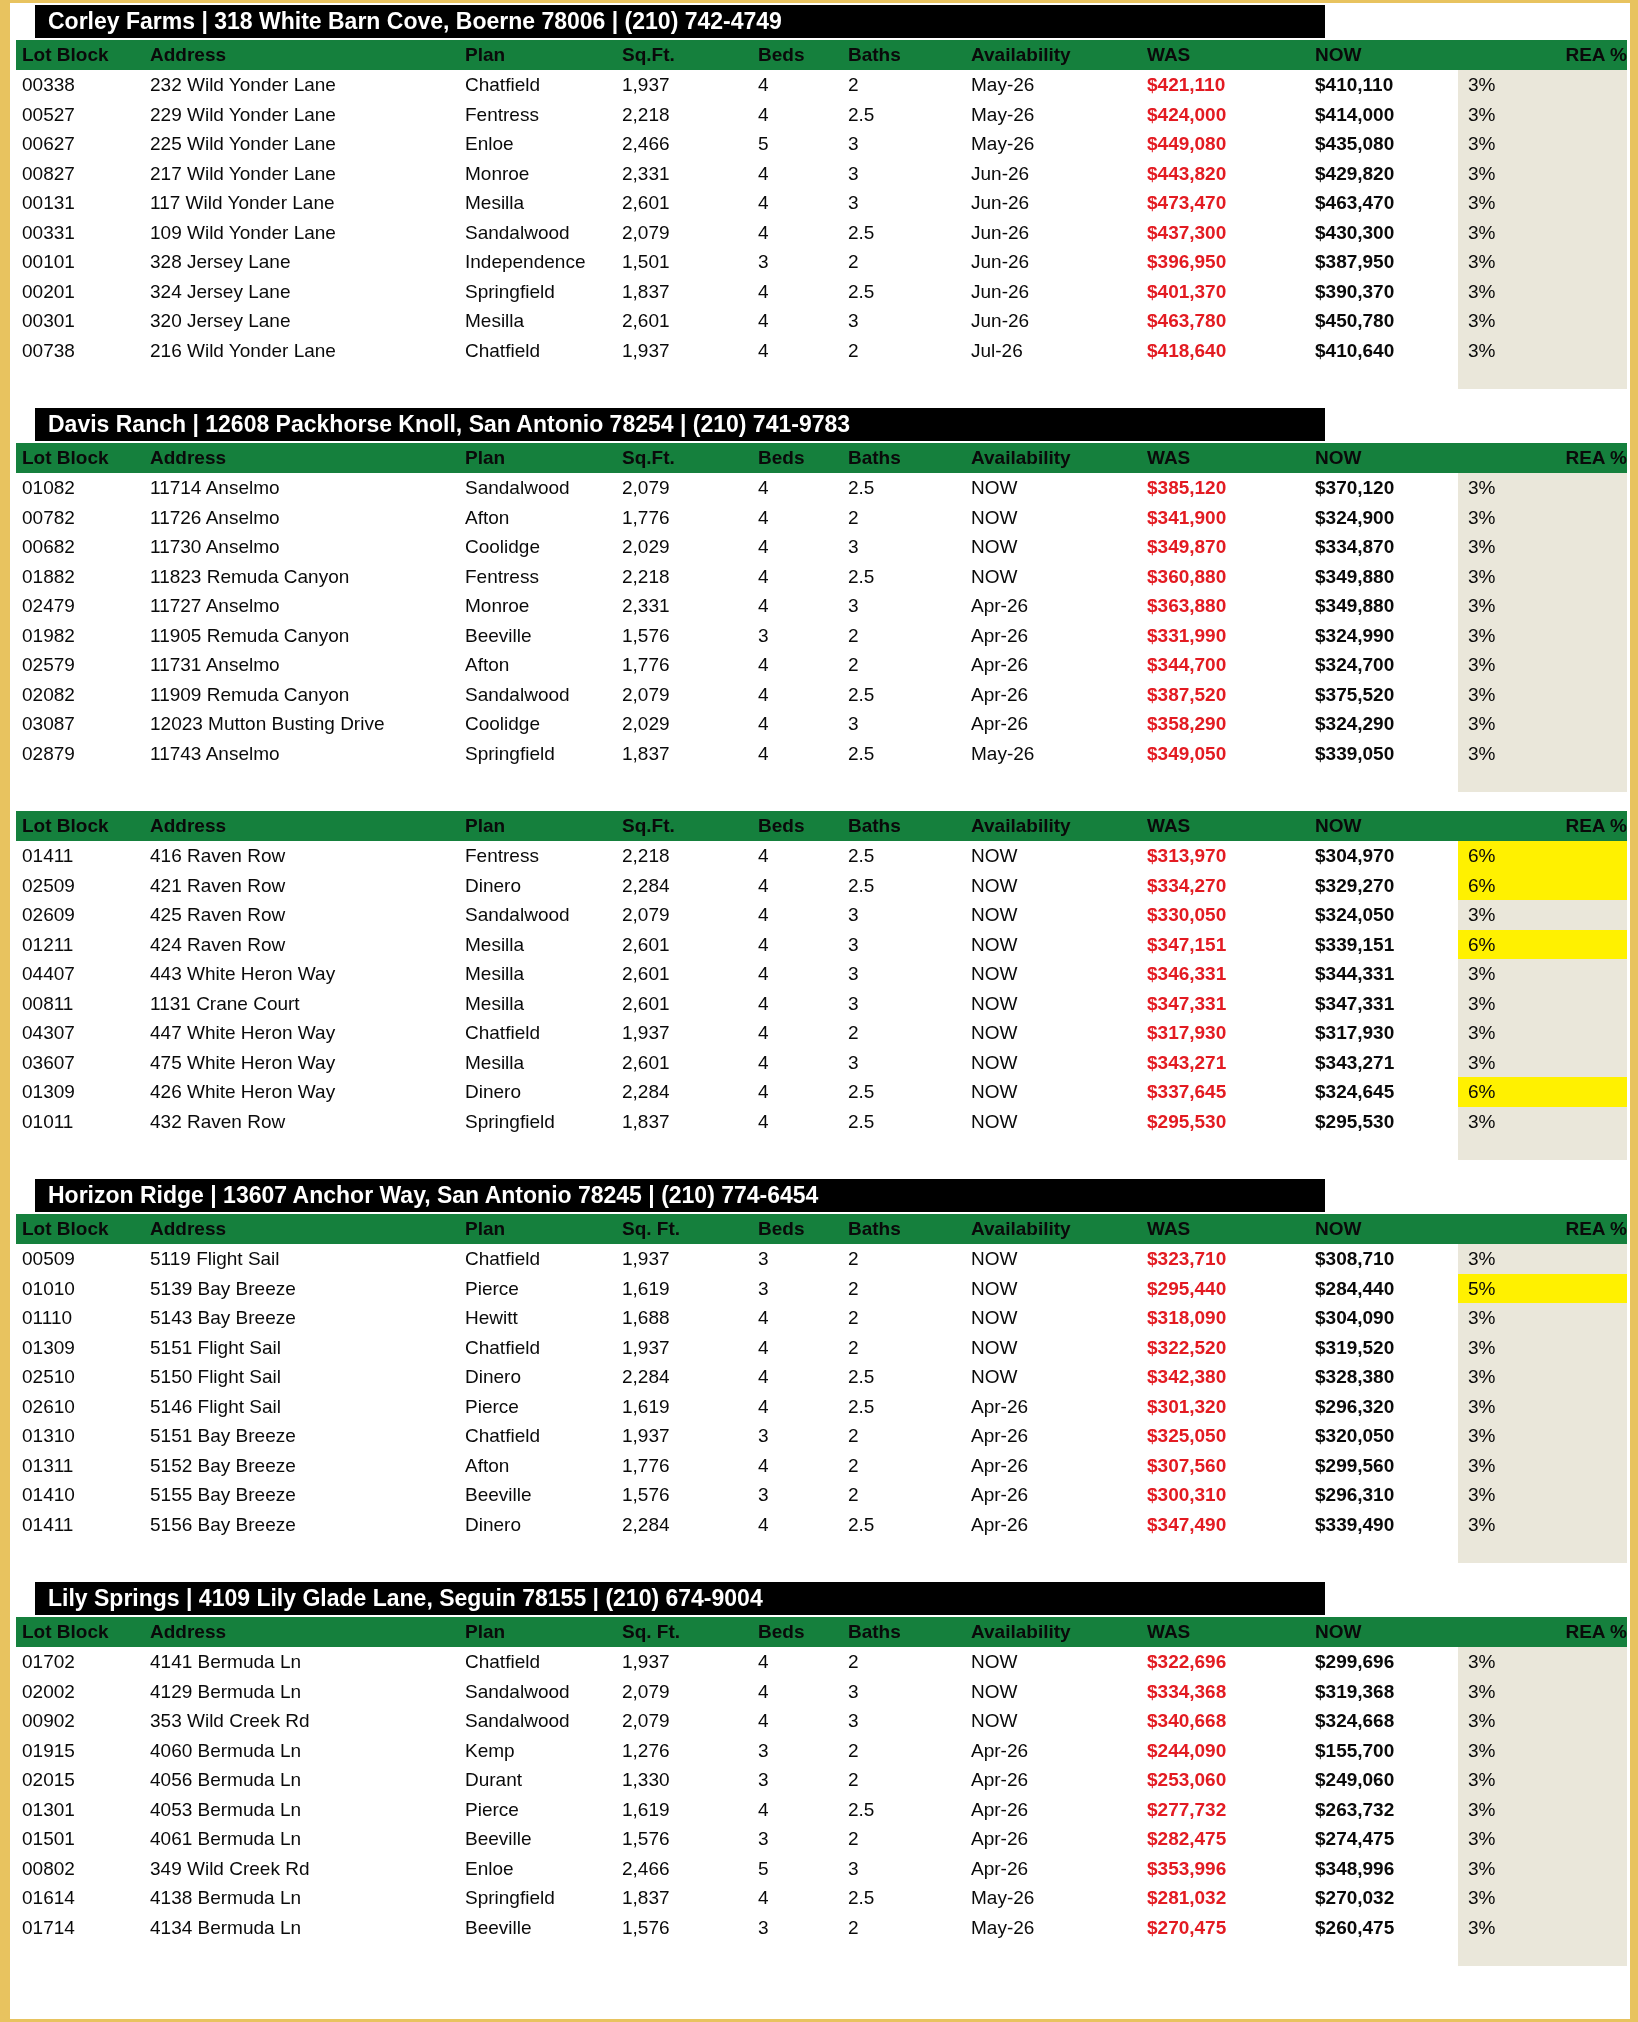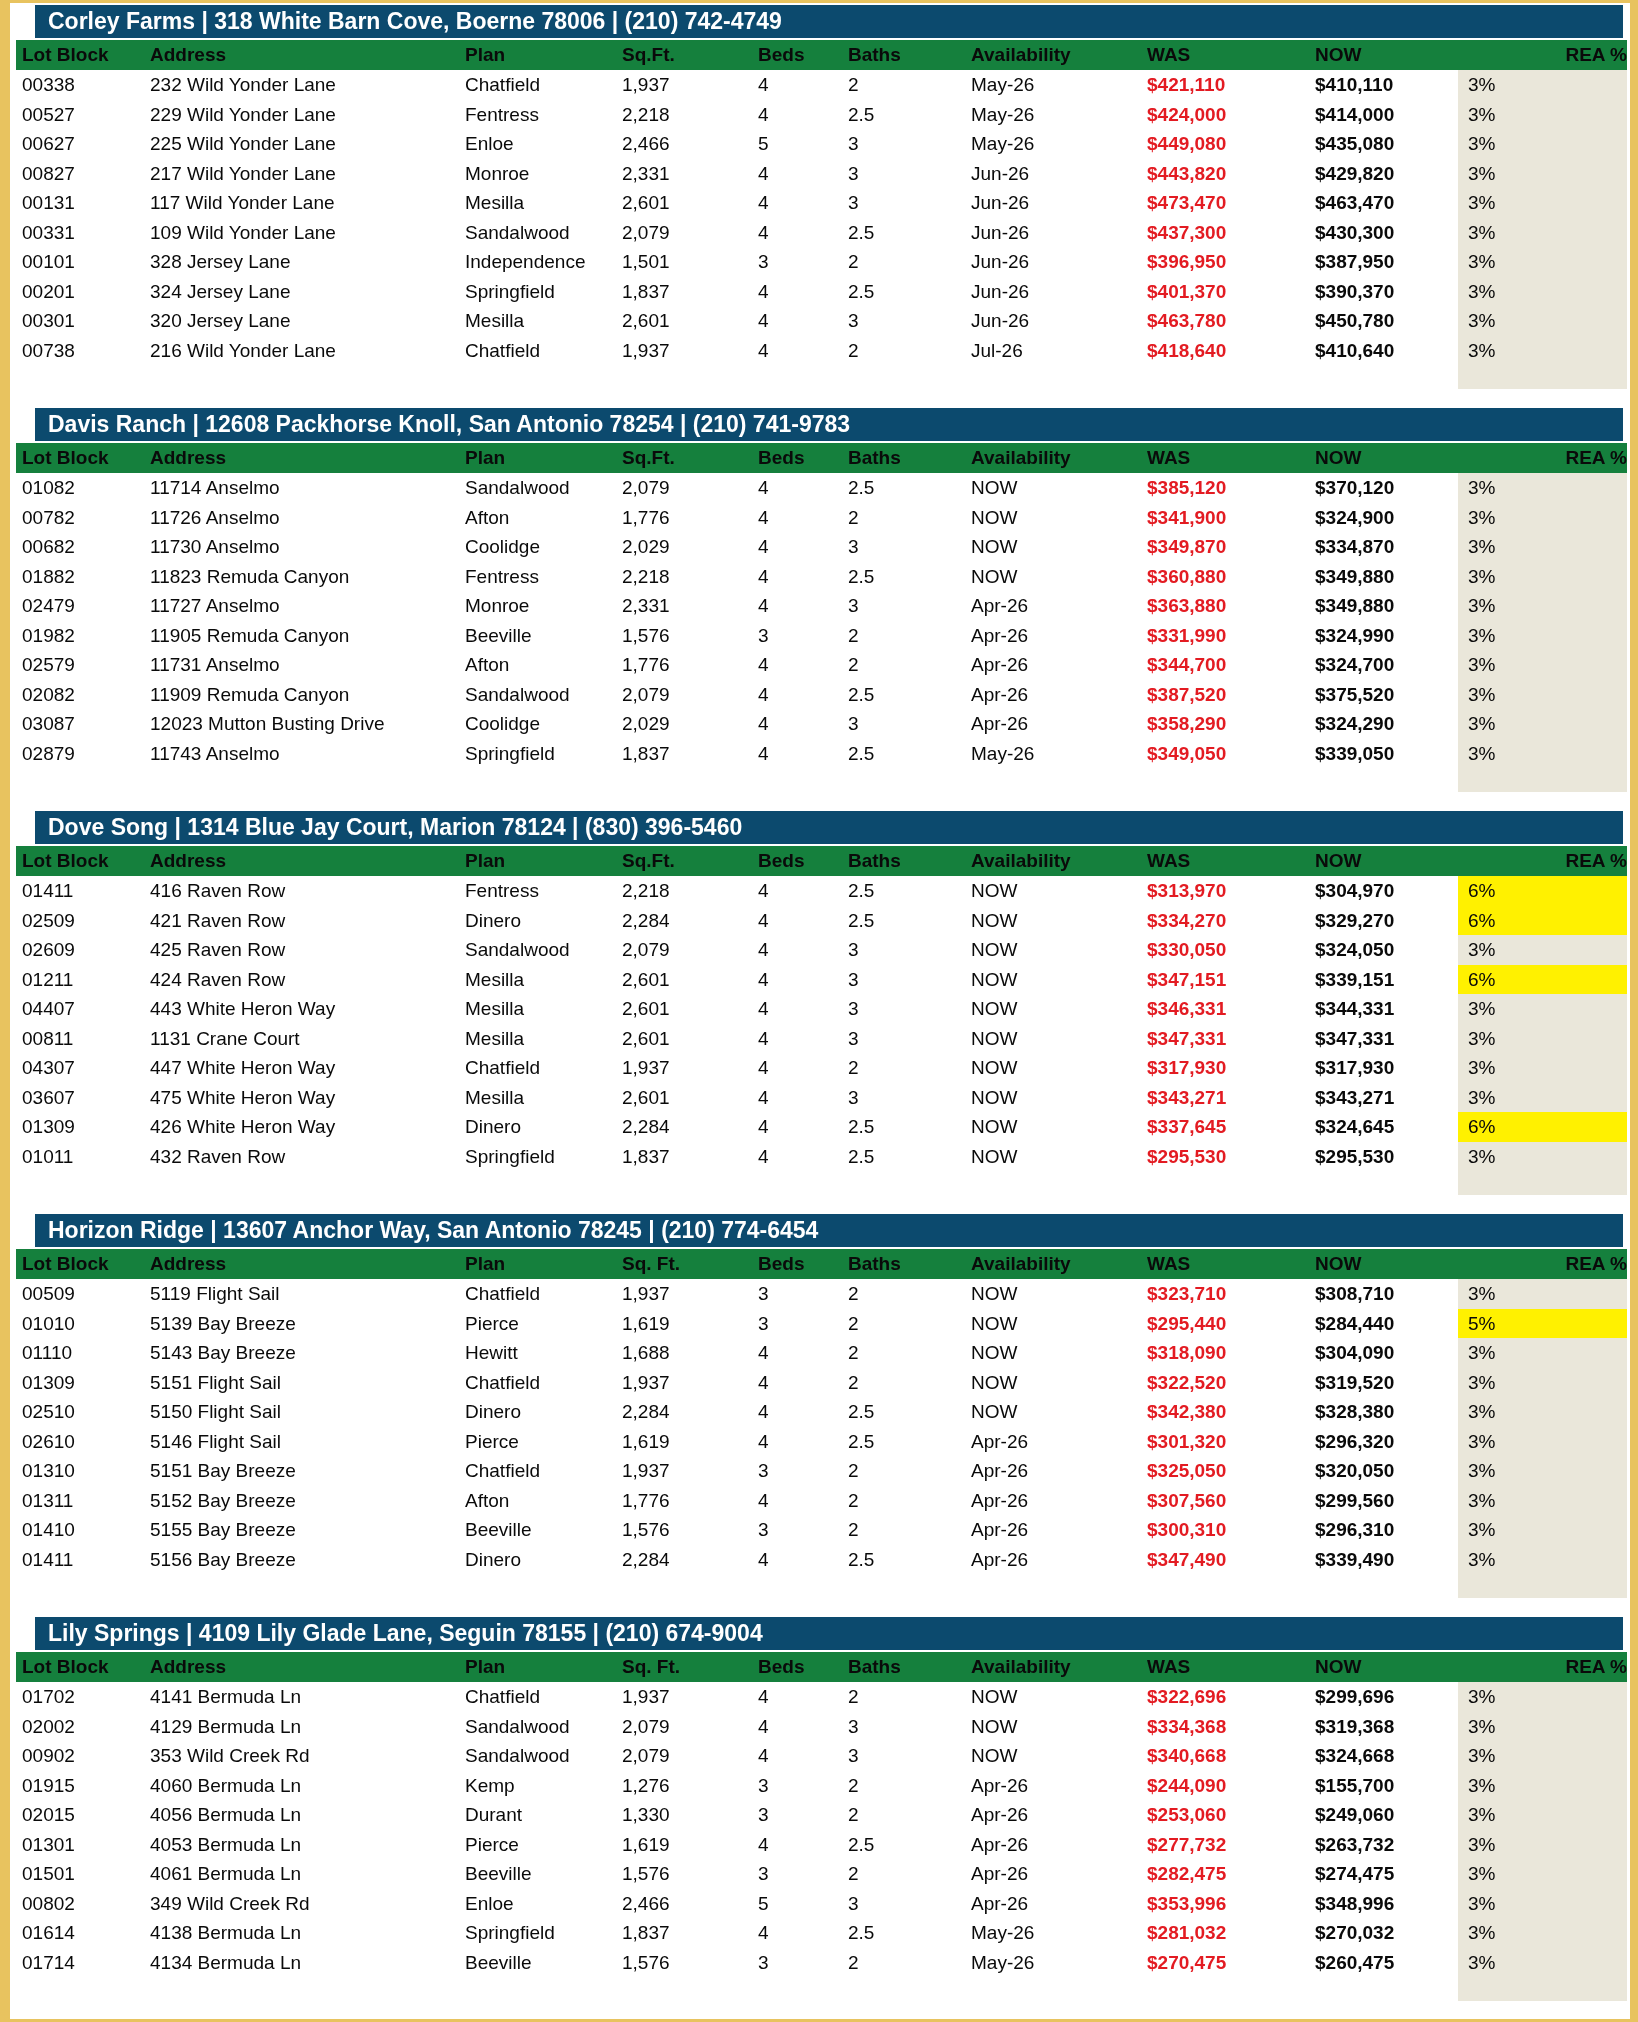--- a/index.html
+++ b/index.html
@@ -13,23 +13,23 @@
     border-bottom:3px solid #e8c35f;
     background:#ffffff;
     font-family:"Liberation Sans", sans-serif;
     color:#0a0a0a;
     padding:2px 0 0 6px;
     overflow:hidden;
   }
   .section { margin-bottom:19px; }
   .bar {
     margin-left:19px;
-    width:1588px;
+    width:1290px;
     height:33px; line-height:33px;
-    background:#0c4a6e;
+    background:#000000;
     color:#ffffff;
     font-weight:bold;
     font-size:23px;
     padding-left:13px;
     box-sizing:border-box;
     margin-bottom:2px;
     white-space:nowrap; overflow:hidden;
   }
   .tbl { width:1611px; }
   .row, .hrow, .trow {
@@ -347,21 +347,20 @@
             <div class="cell beds"></div>
             <div class="cell baths"></div>
             <div class="cell availability"></div>
             <div class="cell was"></div>
             <div class="cell now"></div>
             <div class="cell rea"></div>
           </div>
         </div>
       </section>
       <section class="section">
-        <div class="bar"><span>Dove Song | 1314 Blue Jay Court, Marion 78124 | (830) 396-5460</span></div>
         <div class="tbl">
           <div class="hrow">
             <div class="cell lot">Lot Block</div>
             <div class="cell address">Address</div>
             <div class="cell plan">Plan</div>
             <div class="cell sqft">Sq.Ft.</div>
             <div class="cell beds">Beds</div>
             <div class="cell baths">Baths</div>
             <div class="cell availability">Availability</div>
             <div class="cell was" style="color: rgb(10, 10, 10);">WAS</div>

